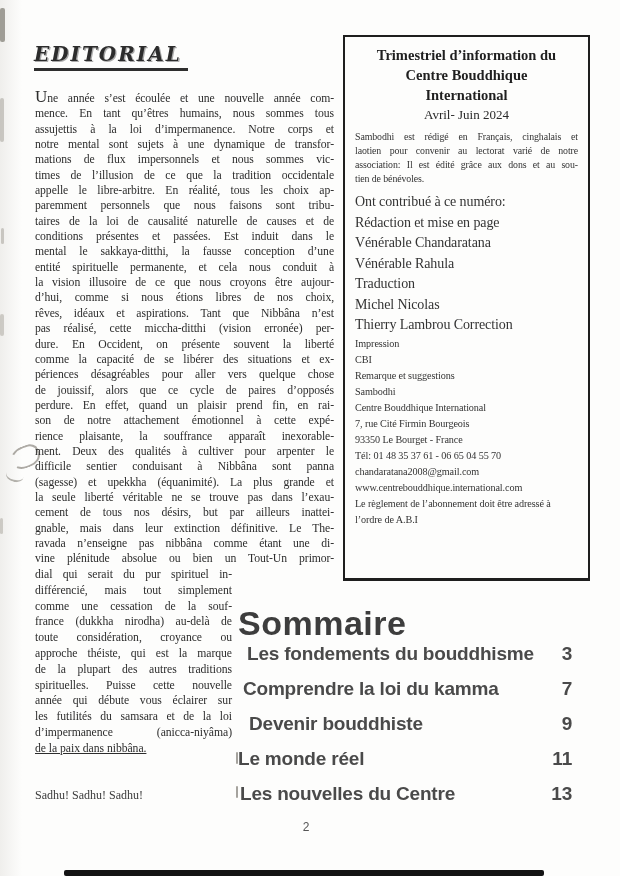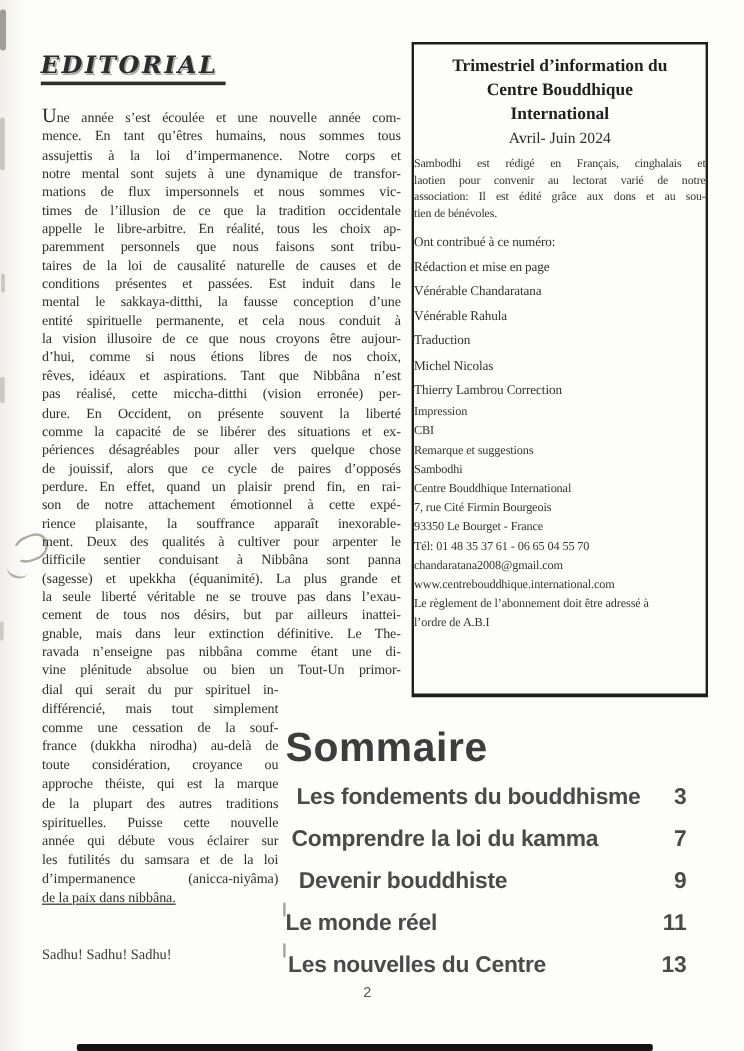--- a/index.html
+++ b/index.html
@@ -42,37 +42,37 @@
   .col-wide div.tline:nth-of-type(1)::first-letter { font-size:17px; }
   .col-narrow { position:absolute; left:35px; top:567px; width:197px;
     font-size:11.7px; letter-spacing:-0.05px; }
   .col-narrow .tline { line-height:15.8px; text-align:justify; text-align-last:justify; }
   .col-narrow div.tline:last-of-type { text-align-last:left;text-decoration:underline; }
   .sadhu { position:absolute; left:35px; top:788px; font-size:12px; color:#3a3a3a; }
 
   
   .info-box { position:absolute; left:343px; top:35px; width:247px; height:546px;
     box-sizing:border-box; border:2px solid #1e1e1e; border-bottom-width:3px;
-    padding:8px 0; color:#333; }
+    padding:8px 10px; color:#333; }
   .box-title div { text-align:center; font-weight:bold; font-size:14.5px;
     line-height:20px; color:#1f1f1f; }
   .box-period { text-align:center; font-size:13px; margin-top:2px; color:#2a2a2a; }
   .box-desc { margin-top:7px; font-size:9.9px; letter-spacing:-0.1px; }
   .box-desc .bline { line-height:14px; text-align:justify; text-align-last:justify; }
   .box-desc div.bline:last-of-type { text-align-last:left; }
-  .box-credits { margin-top:6px; font-size:11px; letter-spacing:-0.1px; }
+  .box-credits { margin-top:6px; font-size:14px; letter-spacing:-0.1px; }
   .box-credits .cline { line-height:20.5px; white-space:nowrap; }
   .box-contact { font-size:10.2px; letter-spacing:-0.1px; }
   .box-contact .cline { line-height:16px; white-space:nowrap; }
 
   
   .toc { position:absolute; left:238px; top:604px; width:334px;
     font-family:"Liberation Sans", sans-serif; }
   .toc-title { font-size:34px; font-weight:bold; color:#3d3d3d; letter-spacing:.5px; }
-  .toc-items { margin-top:11px; }
+  .toc-items { }
   .toc-row { display:flex; align-items:baseline; margin-bottom:13px;
     font-size:19px; font-weight:bold; color:#4a4a4a; letter-spacing:-0.2px; }
   .toc-items div.toc-row:nth-of-type(1) { margin-left:9px; }
   .toc-items div.toc-row:nth-of-type(2) { margin-left:5px; }
   .toc-items div.toc-row:nth-of-type(3) { margin-left:11px; }
   .toc-items div.toc-row:nth-of-type(4) { margin-left:0;justify-content:flex-end; }
   .toc-items div.toc-row:nth-of-type(5) { margin-left:2px; }
   .toc-label { flex:1; }
   .toc-page { width:36px; text-align:right; }
 

